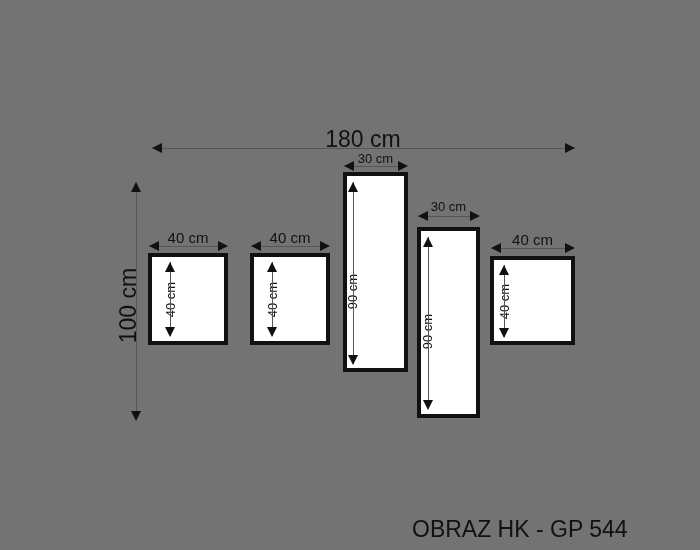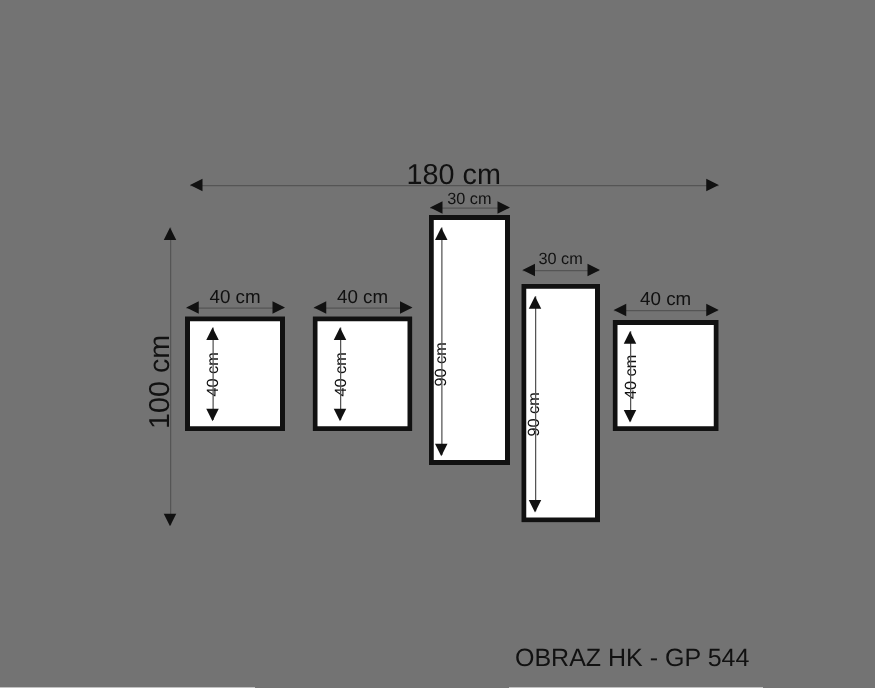--- a/index.html
+++ b/index.html
@@ -74,21 +74,21 @@
     transform-origin: center center;
     transform: rotate(-90deg);
     text-align: center;
   }
   .lbl-small  { font-size: 13px; }
   .lbl-medium { font-size: 15px; }
   .lbl-huge   { font-size: 23px; }
 
   .caption {
     position: absolute;
-    font-size: 20px;
+    font-size: 23px;
     color: #111111;
     white-space: nowrap;
   }
 </style>
 </head>
 <body>
 
 <div id="canvas">
 
   <div class="lbl h lbl-huge" style="left:303px; top:128px; width:120px;">180 cm</div>

